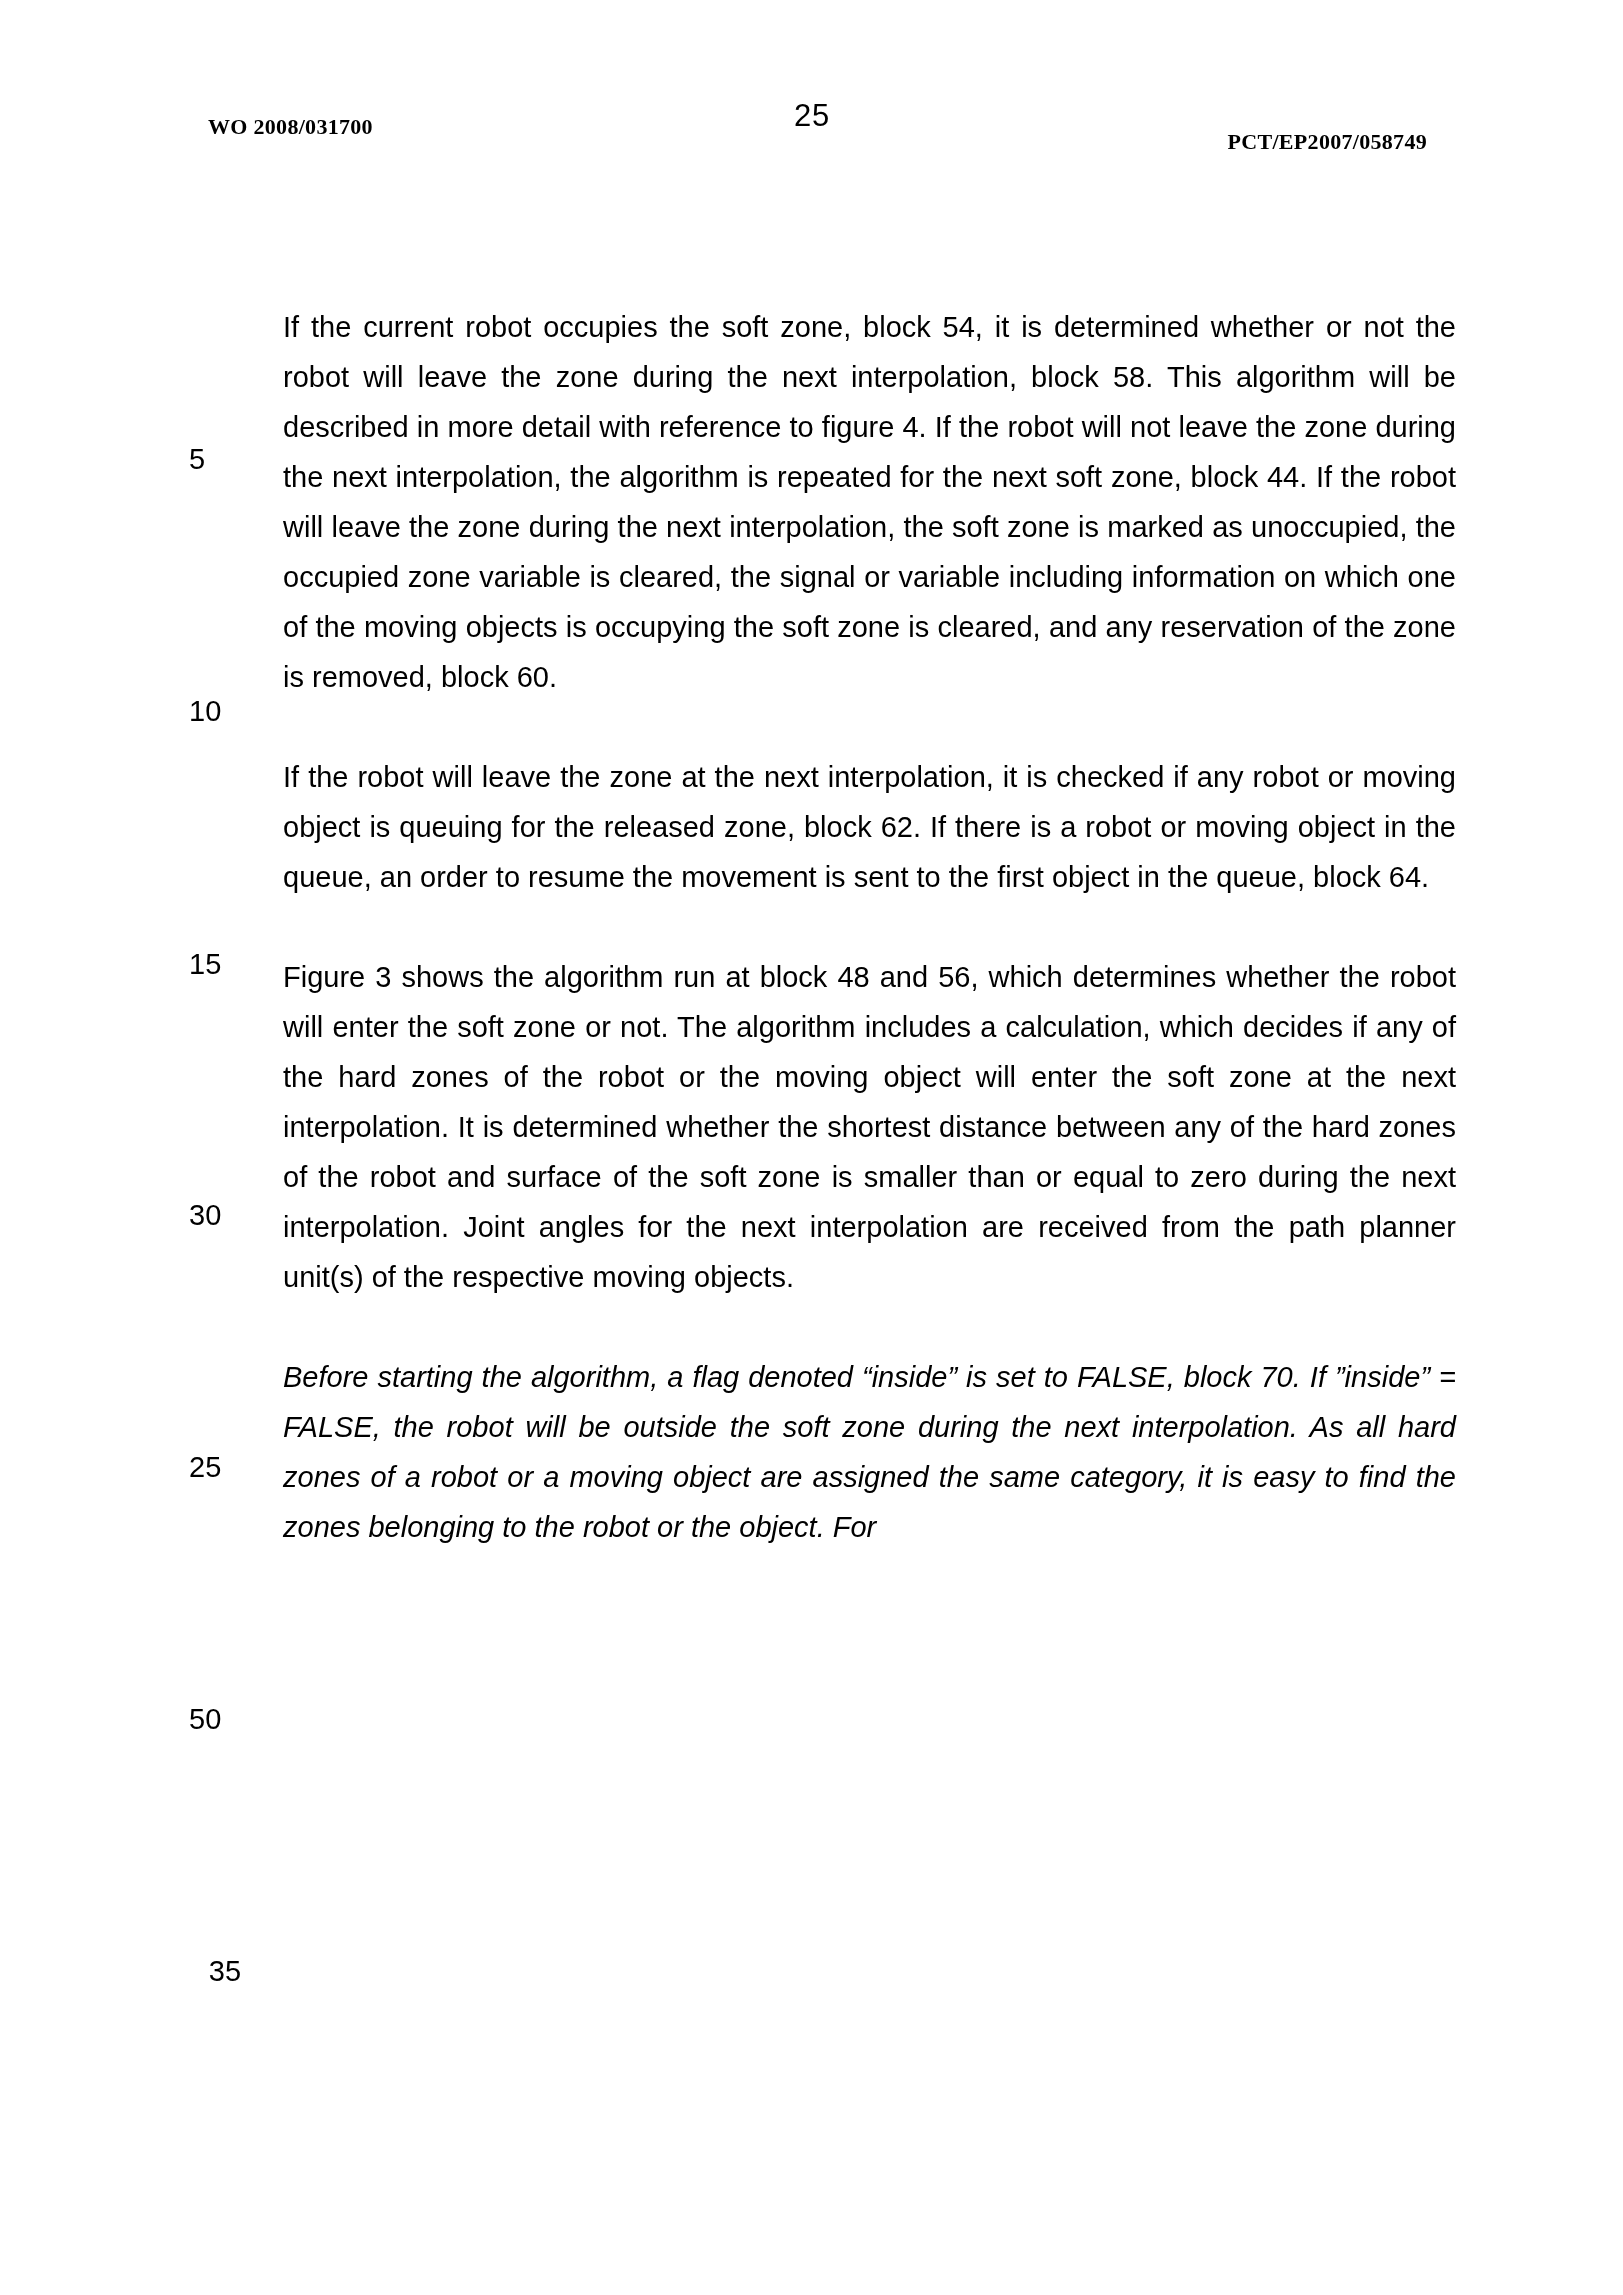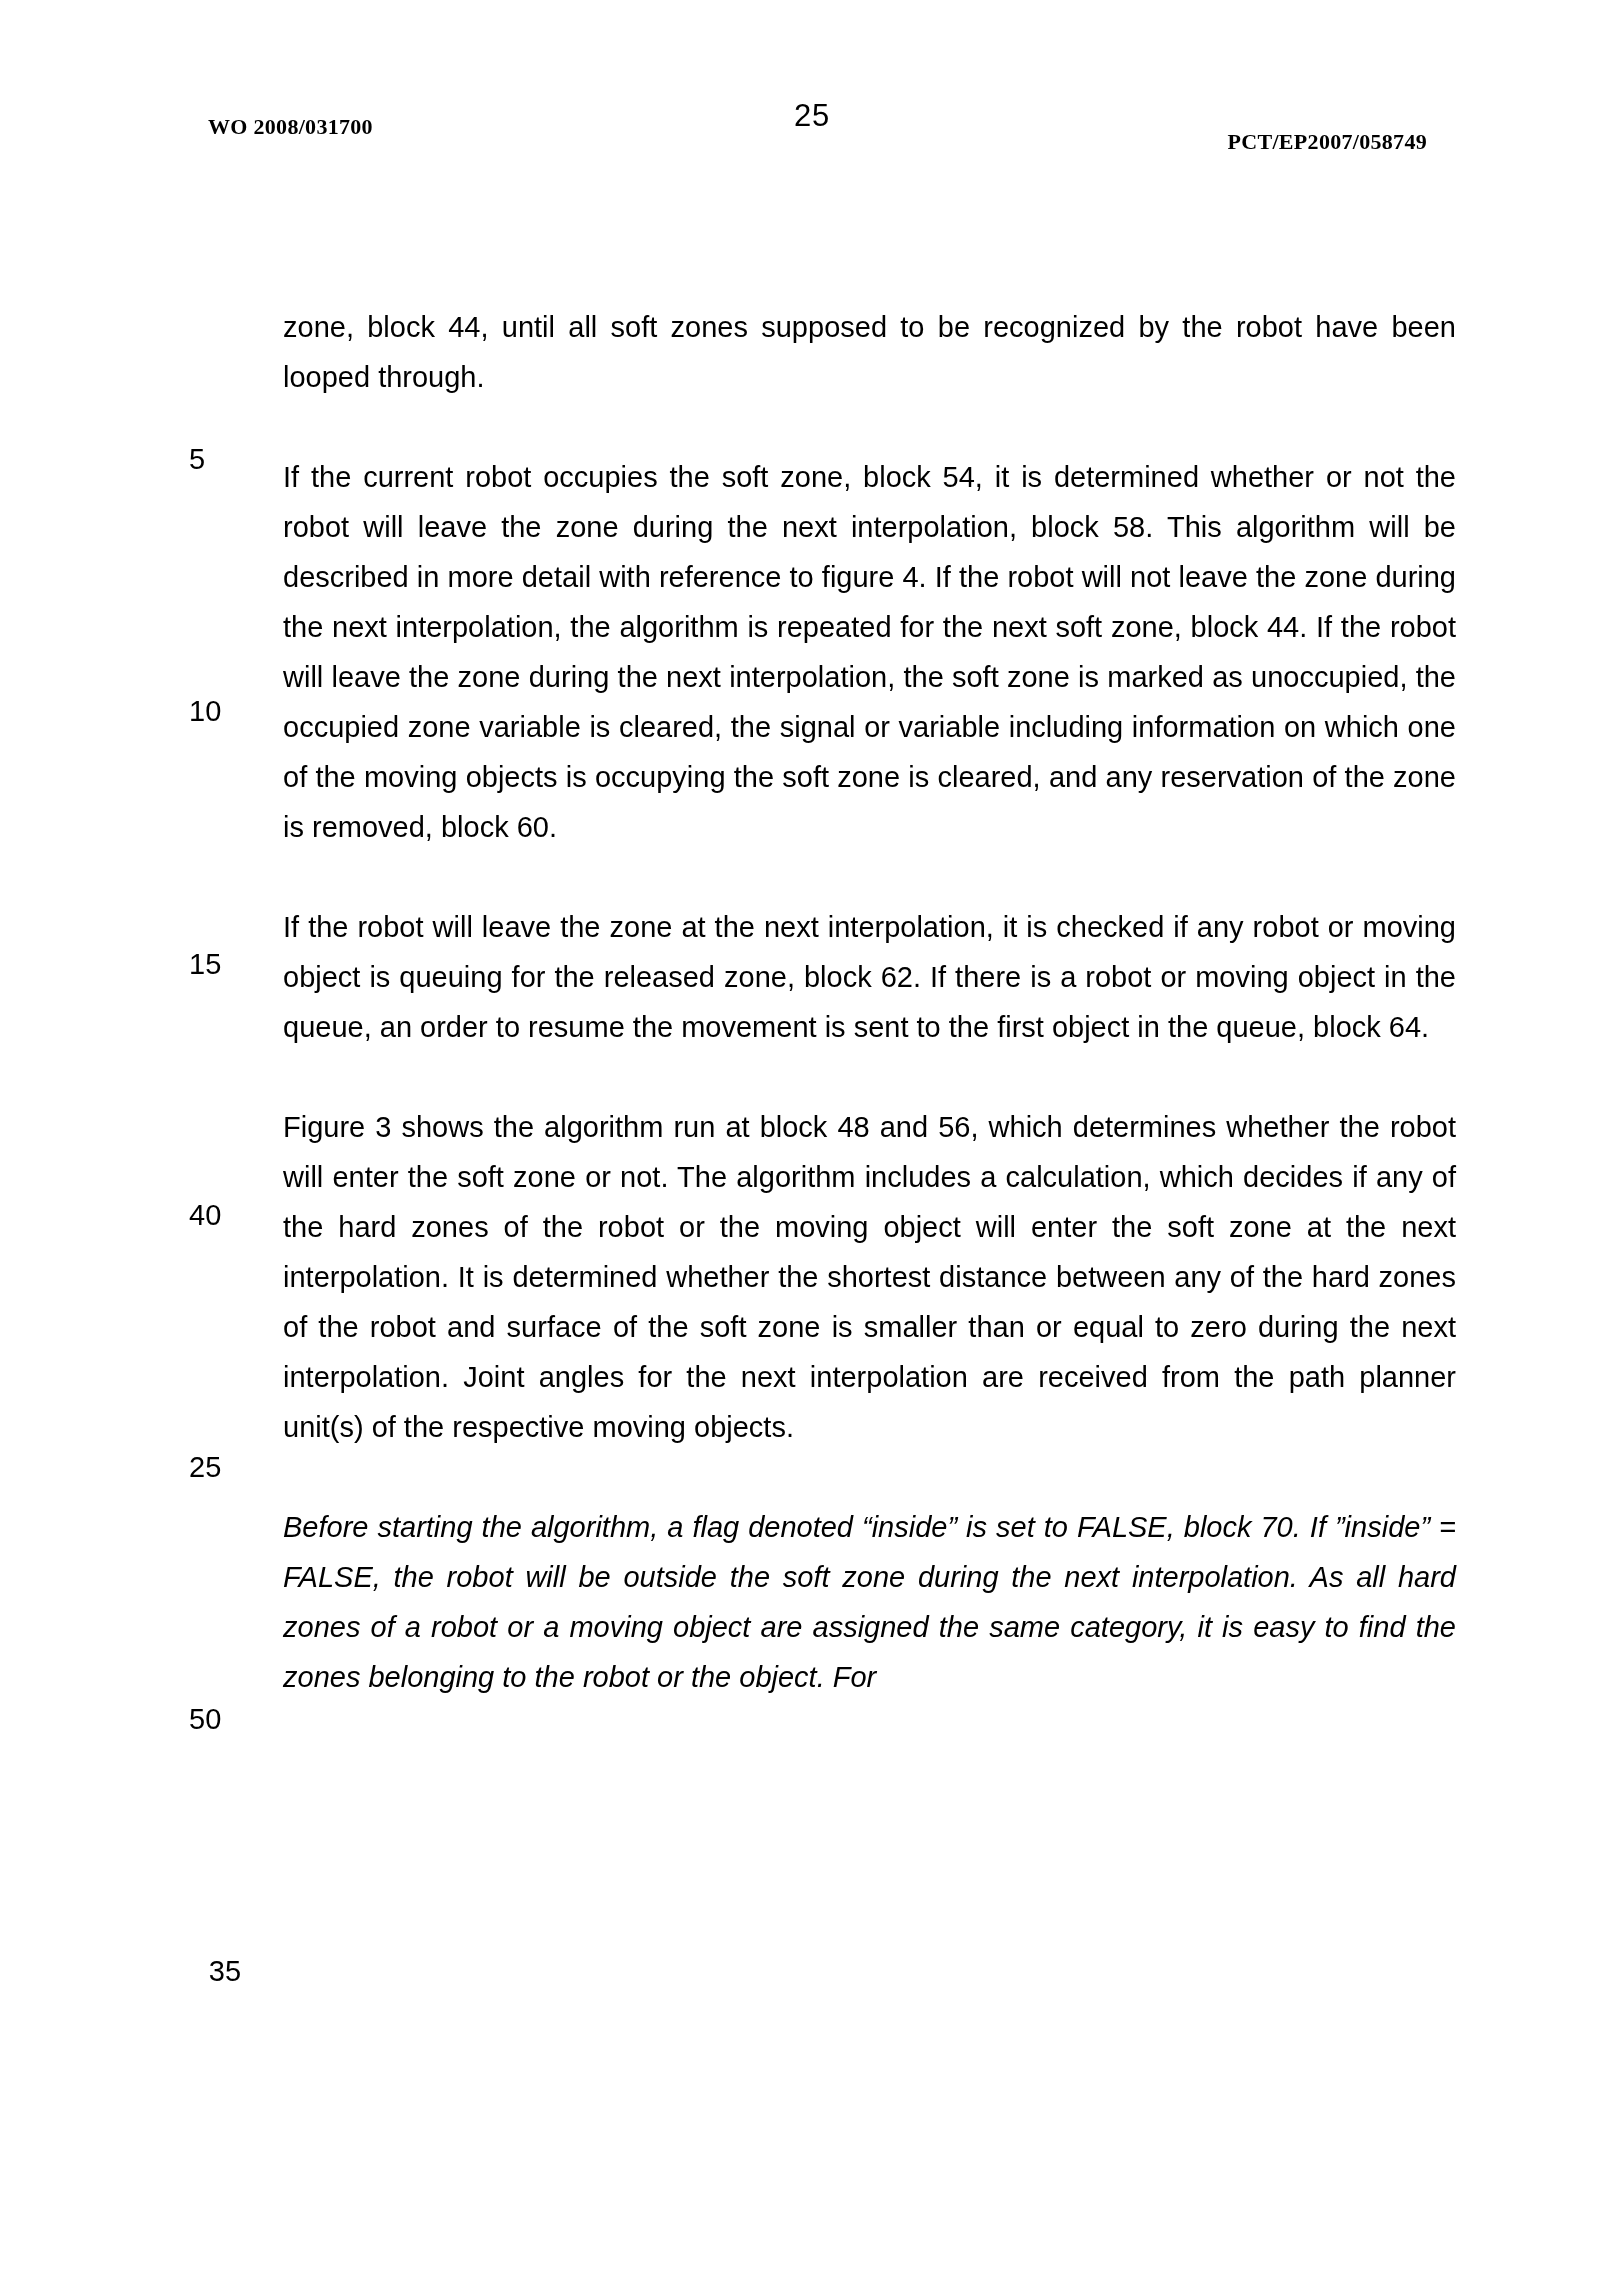--- a/index.html
+++ b/index.html
@@ -111,28 +111,27 @@
     <div class="header-center">25</div>
     <div class="header-right">PCT/EP2007/058749</div>
   </div>
 
   <div class="content">
 
     <div class="line-numbers">
       <div class="linenum" style="top:141px;">5</div>
       <div class="linenum" style="top:393px;">10</div>
       <div class="linenum" style="top:646px;">15</div>
-      <div class="linenum" style="top:897px;">40</div>
+      <div class="linenum" style="top:897px;">30</div>
       <div class="linenum" style="top:1149px;">25</div>
       <div class="linenum" style="top:1401px;">50</div>
       <div class="linenum" style="top:1653px;text-align:center;">35</div>
     </div>
 
     <div class="textcol">
-      <p>zone, block 44, until all soft zones supposed to be recognized by the robot have been looped through.</p>
       <p>If the current robot occupies the soft zone, block 54, it is determined whether or not the robot will leave the zone during the next interpolation, block 58. This algorithm will be described in more detail with reference to figure 4. If the robot will not leave the zone during the next interpolation, the algorithm is repeated for the next soft zone, block 44. If the robot will leave the zone during the next interpolation, the soft zone is marked as unoccupied, the occupied zone variable is cleared, the signal or variable including information on which one of the moving objects is occupying the soft zone is cleared, and any reservation of the zone is removed, block 60.</p>
       <p>If the robot will leave the zone at the next interpolation, it is checked if any robot or moving object is queuing for the released zone, block 62. If there is a robot or moving object in the queue, an order to resume the movement is sent to the first object in the queue, block 64.</p>
       <p>Figure 3 shows the algorithm run at block 48 and 56, which determines whether the robot will enter the soft zone or not. The algorithm includes a calculation, which decides if any of the hard zones of the robot or the moving object will enter the soft zone at the next interpolation. It is determined whether the shortest distance between any of the hard zones of the robot and surface of the soft zone is smaller than or equal to zero during the next interpolation. Joint angles for the next interpolation are received from the path planner unit(s) of the respective moving objects.</p>
       <p>Before starting the algorithm, a flag denoted “inside” is set to FALSE, block 70. If ”inside” = FALSE, the robot will be outside the soft zone during the next interpolation. As all hard zones of a robot or a moving object are assigned the same category, it is easy to find the zones belonging to the robot or the object. For</p>
     </div>
 
   </div>
 
 </div>
 

